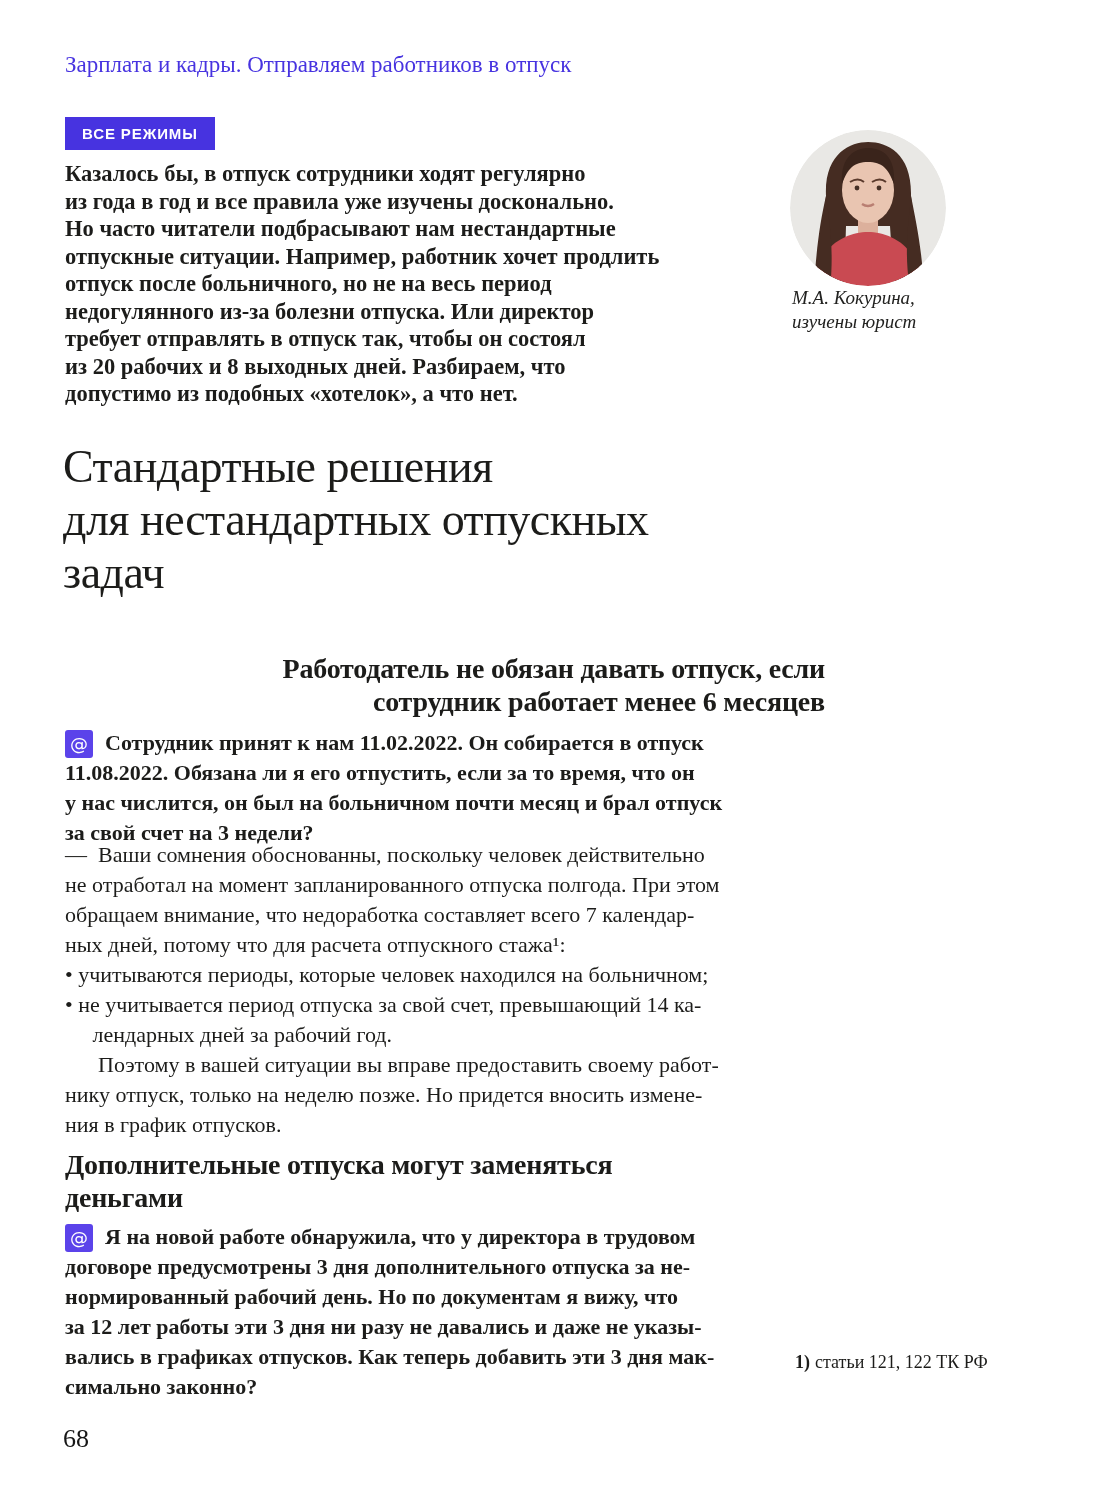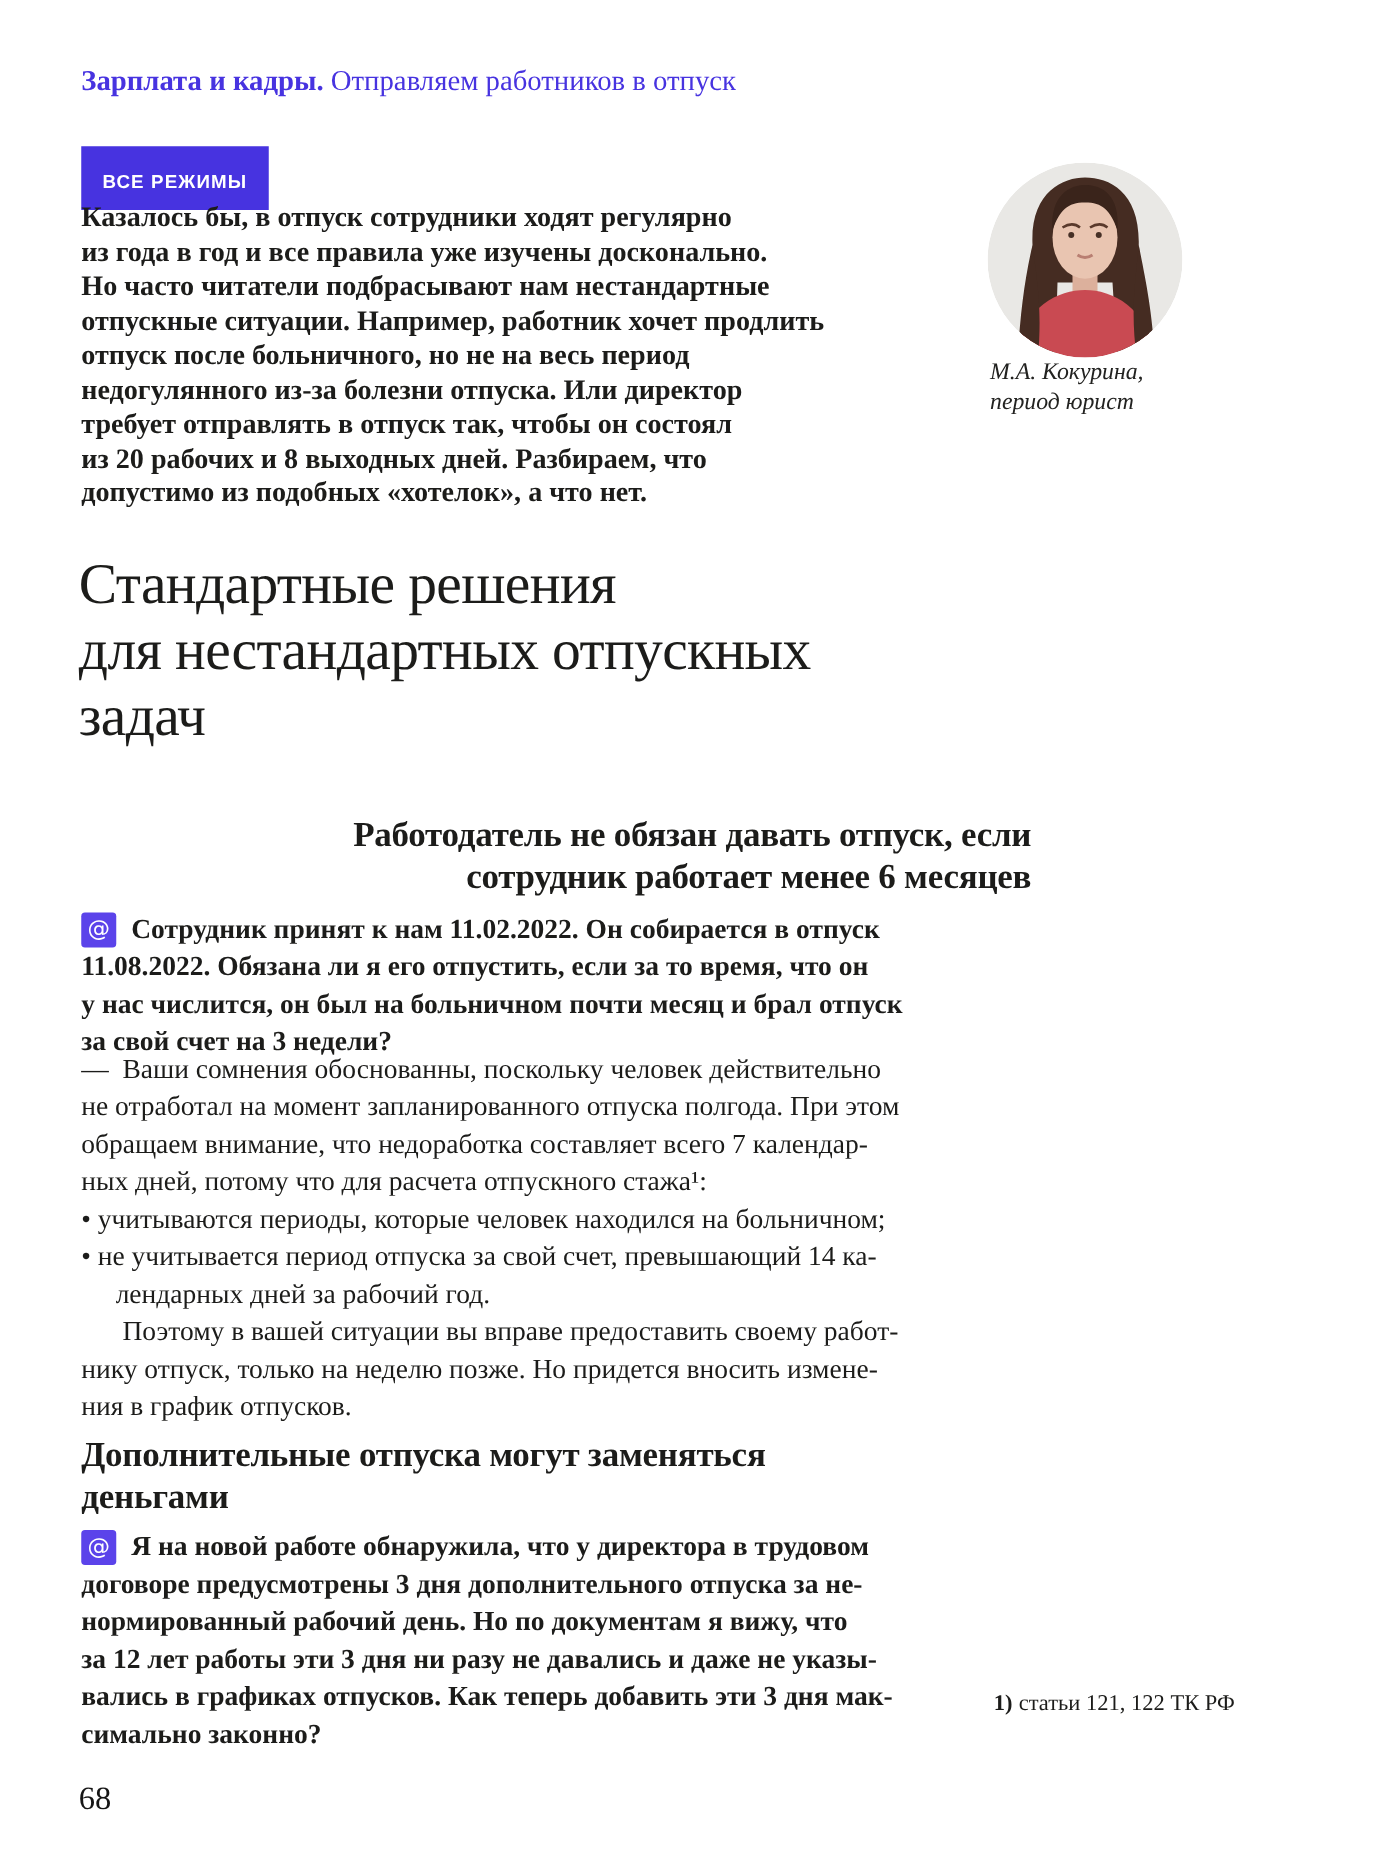--- a/index.html
+++ b/index.html
@@ -20,35 +20,35 @@
   .abs { position: absolute; }
   .lines { white-space: pre-line; }
 
   
   .page-header {
     left: 65px; top: 52px;
     font-size: 23px;
     color: var(--accent);
     white-space: nowrap;
   }
-  .page-header .brand { font-weight: bold; }
+  .page-header .brand { font-weight: normal; }
   .page-header .topic { font-weight: normal; margin-top: 44px; }
 
   
   .mode-badge {
     left: 65px; top: 117px;
-    height: 51px;
+    height: 33px;
     background: var(--accent);
     color: #ffffff;
     font-family: "Liberation Sans", sans-serif;
     font-weight: bold;
     font-size: 15px;
     letter-spacing: 0.9px;
     line-height: 33px;
-    padding: 12px 17px;
+    padding: 0 17px;
     display: inline-block;
   }
 
   
   .intro {
     left: 65px; top: 160px;
     width: 740px;
     font-weight: bold;
     font-size: 22.5px;
     line-height: 27.5px;
@@ -188,21 +188,21 @@
 
       <path d="M22 160 C26 116 56 102 78 102 C100 102 130 116 134 160 Z" fill="#c94a52"></path>
 
       <path d="M36 66 C40 96 44 120 40 160 L24 160 C26 120 30 92 36 66 Z" fill="#452c22"></path>
       <path d="M121 66 C118 98 114 122 120 160 L134 160 C132 118 126 92 121 66 Z" fill="#452c22"></path>
     </g>
   </svg>
 </span>
 
 <div class="abs author-caption lines">М.А. Кокурина,
-период юрист</div>
+изучены юрист</div>
 
 <h1 class="abs article-title lines">Стандартные решения
 для нестандартных отпускных
 задач</h1>
 
 <h2 class="abs section-heading heading-1 lines">Работодатель не обязан давать отпуск, если
 сотрудник работает менее 6 месяцев</h2>
 
 <div class="abs question question-1">
   <span class="at-icon">@</span>

